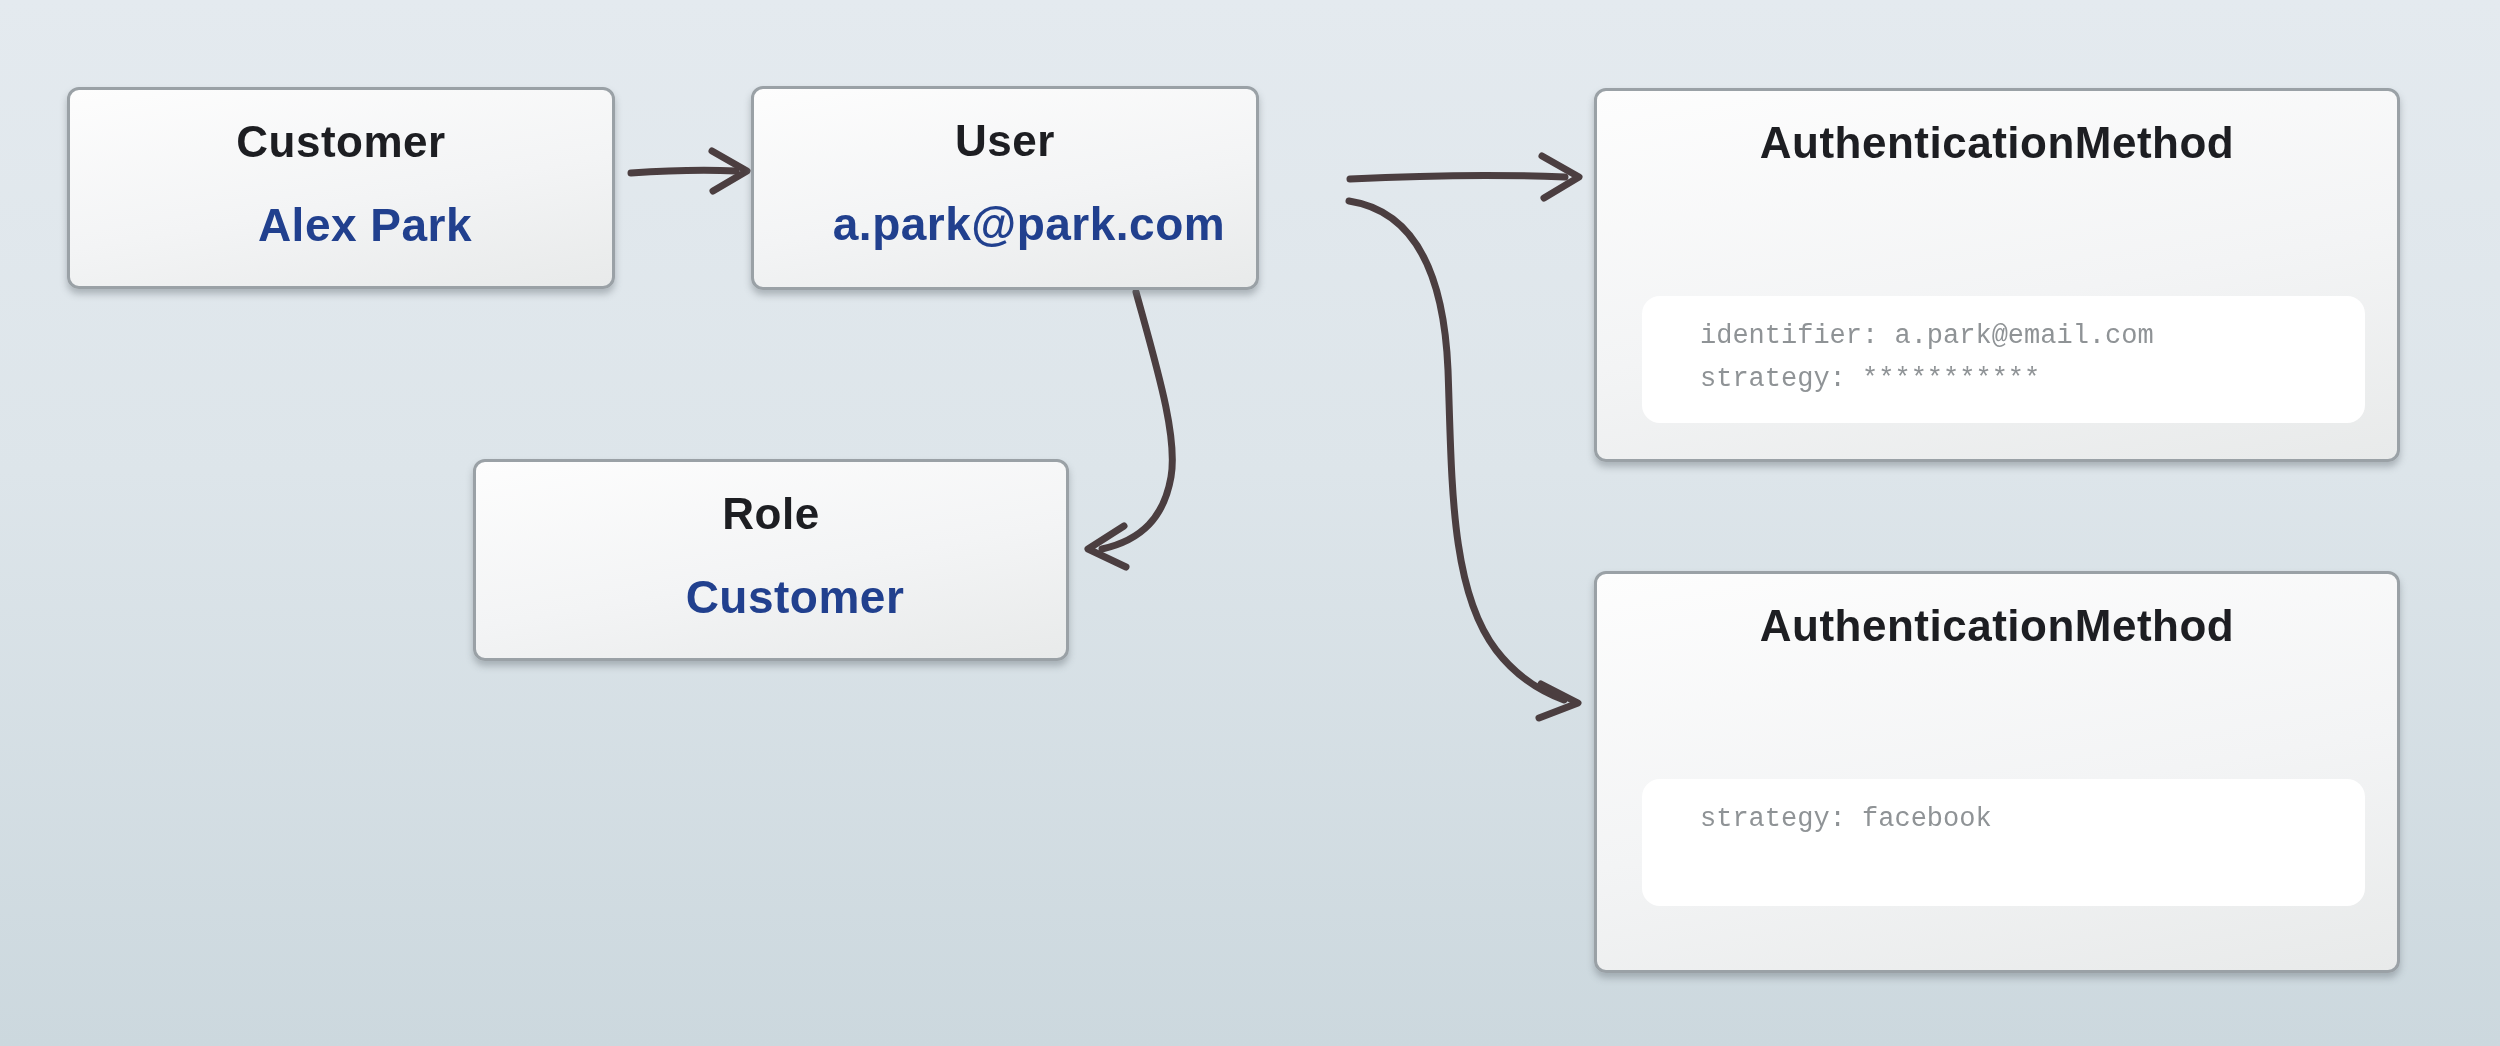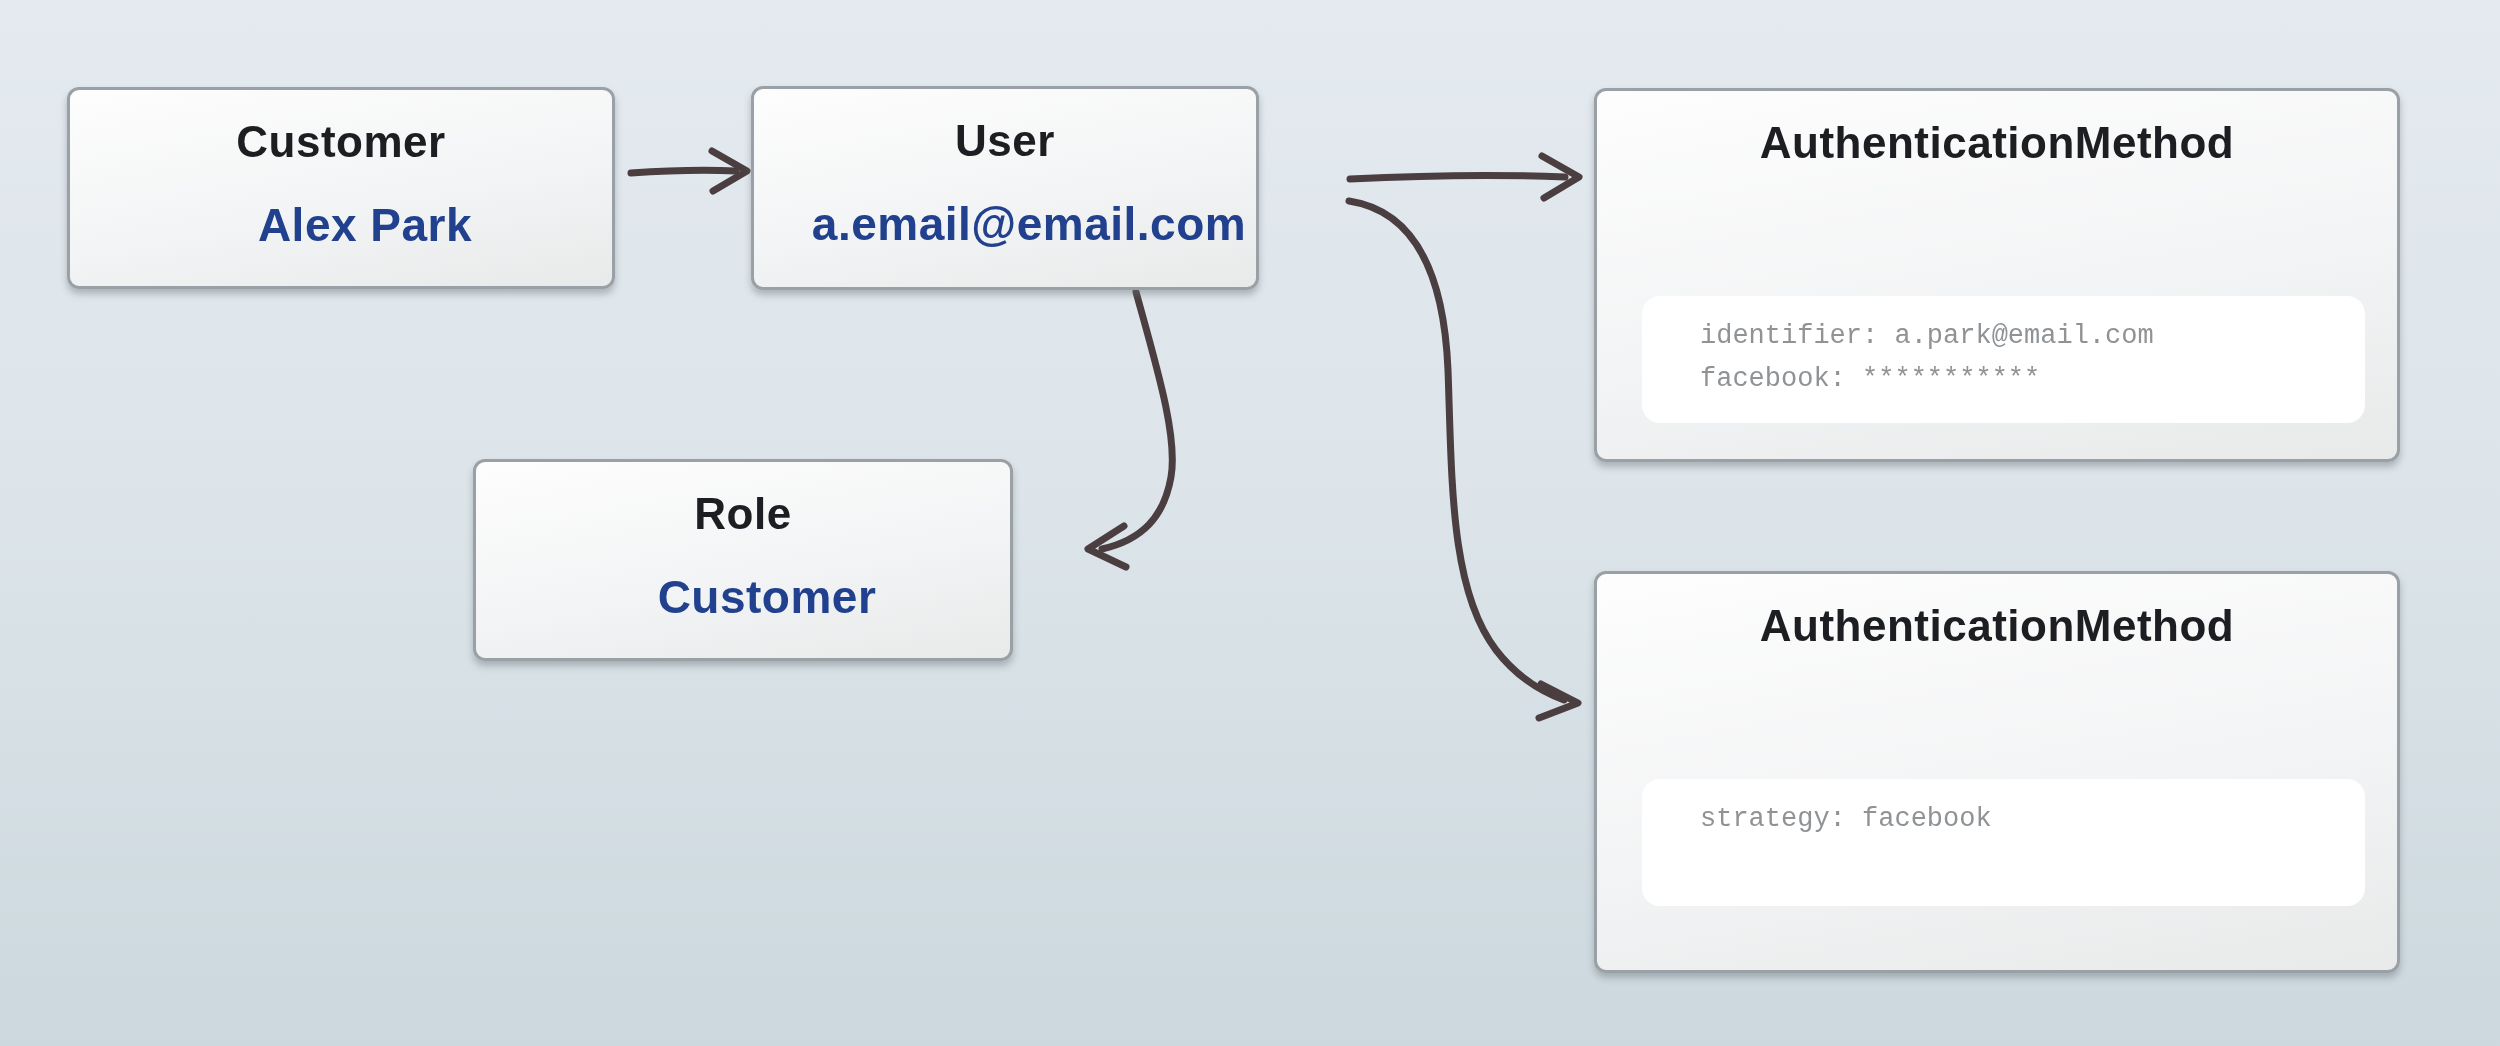--- a/index.html
+++ b/index.html
@@ -102,33 +102,33 @@
     </g>
   </svg>
 
   <div class="entity" style="left:67px;top:87px;width:548px;height:202px;">
     <span class="entity-title">Customer</span>
     <span class="entity-value">Alex Park</span>
   </div>
 
   <div class="entity" style="left:751px;top:86px;width:508px;height:204px;">
     <span class="entity-title">User</span>
-    <span class="entity-value">a.email@email.com</span>
+    <span class="entity-value">a.park@park.com</span>
   </div>
 
-  <div class="entity" style="left:473px;top:459px;width:540px;height:202px;">
+  <div class="entity" style="left:473px;top:459px;width:596px;height:202px;">
     <span class="entity-title">Role</span>
     <span class="entity-value">Customer</span>
   </div>
 
   <div class="entity" style="left:1594px;top:88px;width:806px;height:374px;">
     <span class="entity-title">AuthenticationMethod</span>
     <div class="attr-card">
       <span class="attr-line">identifier: a.park@email.com</span>
-      <span class="attr-line">facebook: ***********</span>
+      <span class="attr-line">strategy: ***********</span>
     </div>
   </div>
 
   <div class="entity" style="left:1594px;top:571px;width:806px;height:402px;">
     <span class="entity-title">AuthenticationMethod</span>
     <div class="attr-card">
       <span class="attr-line">strategy: facebook</span>
     </div>
   </div>
 

